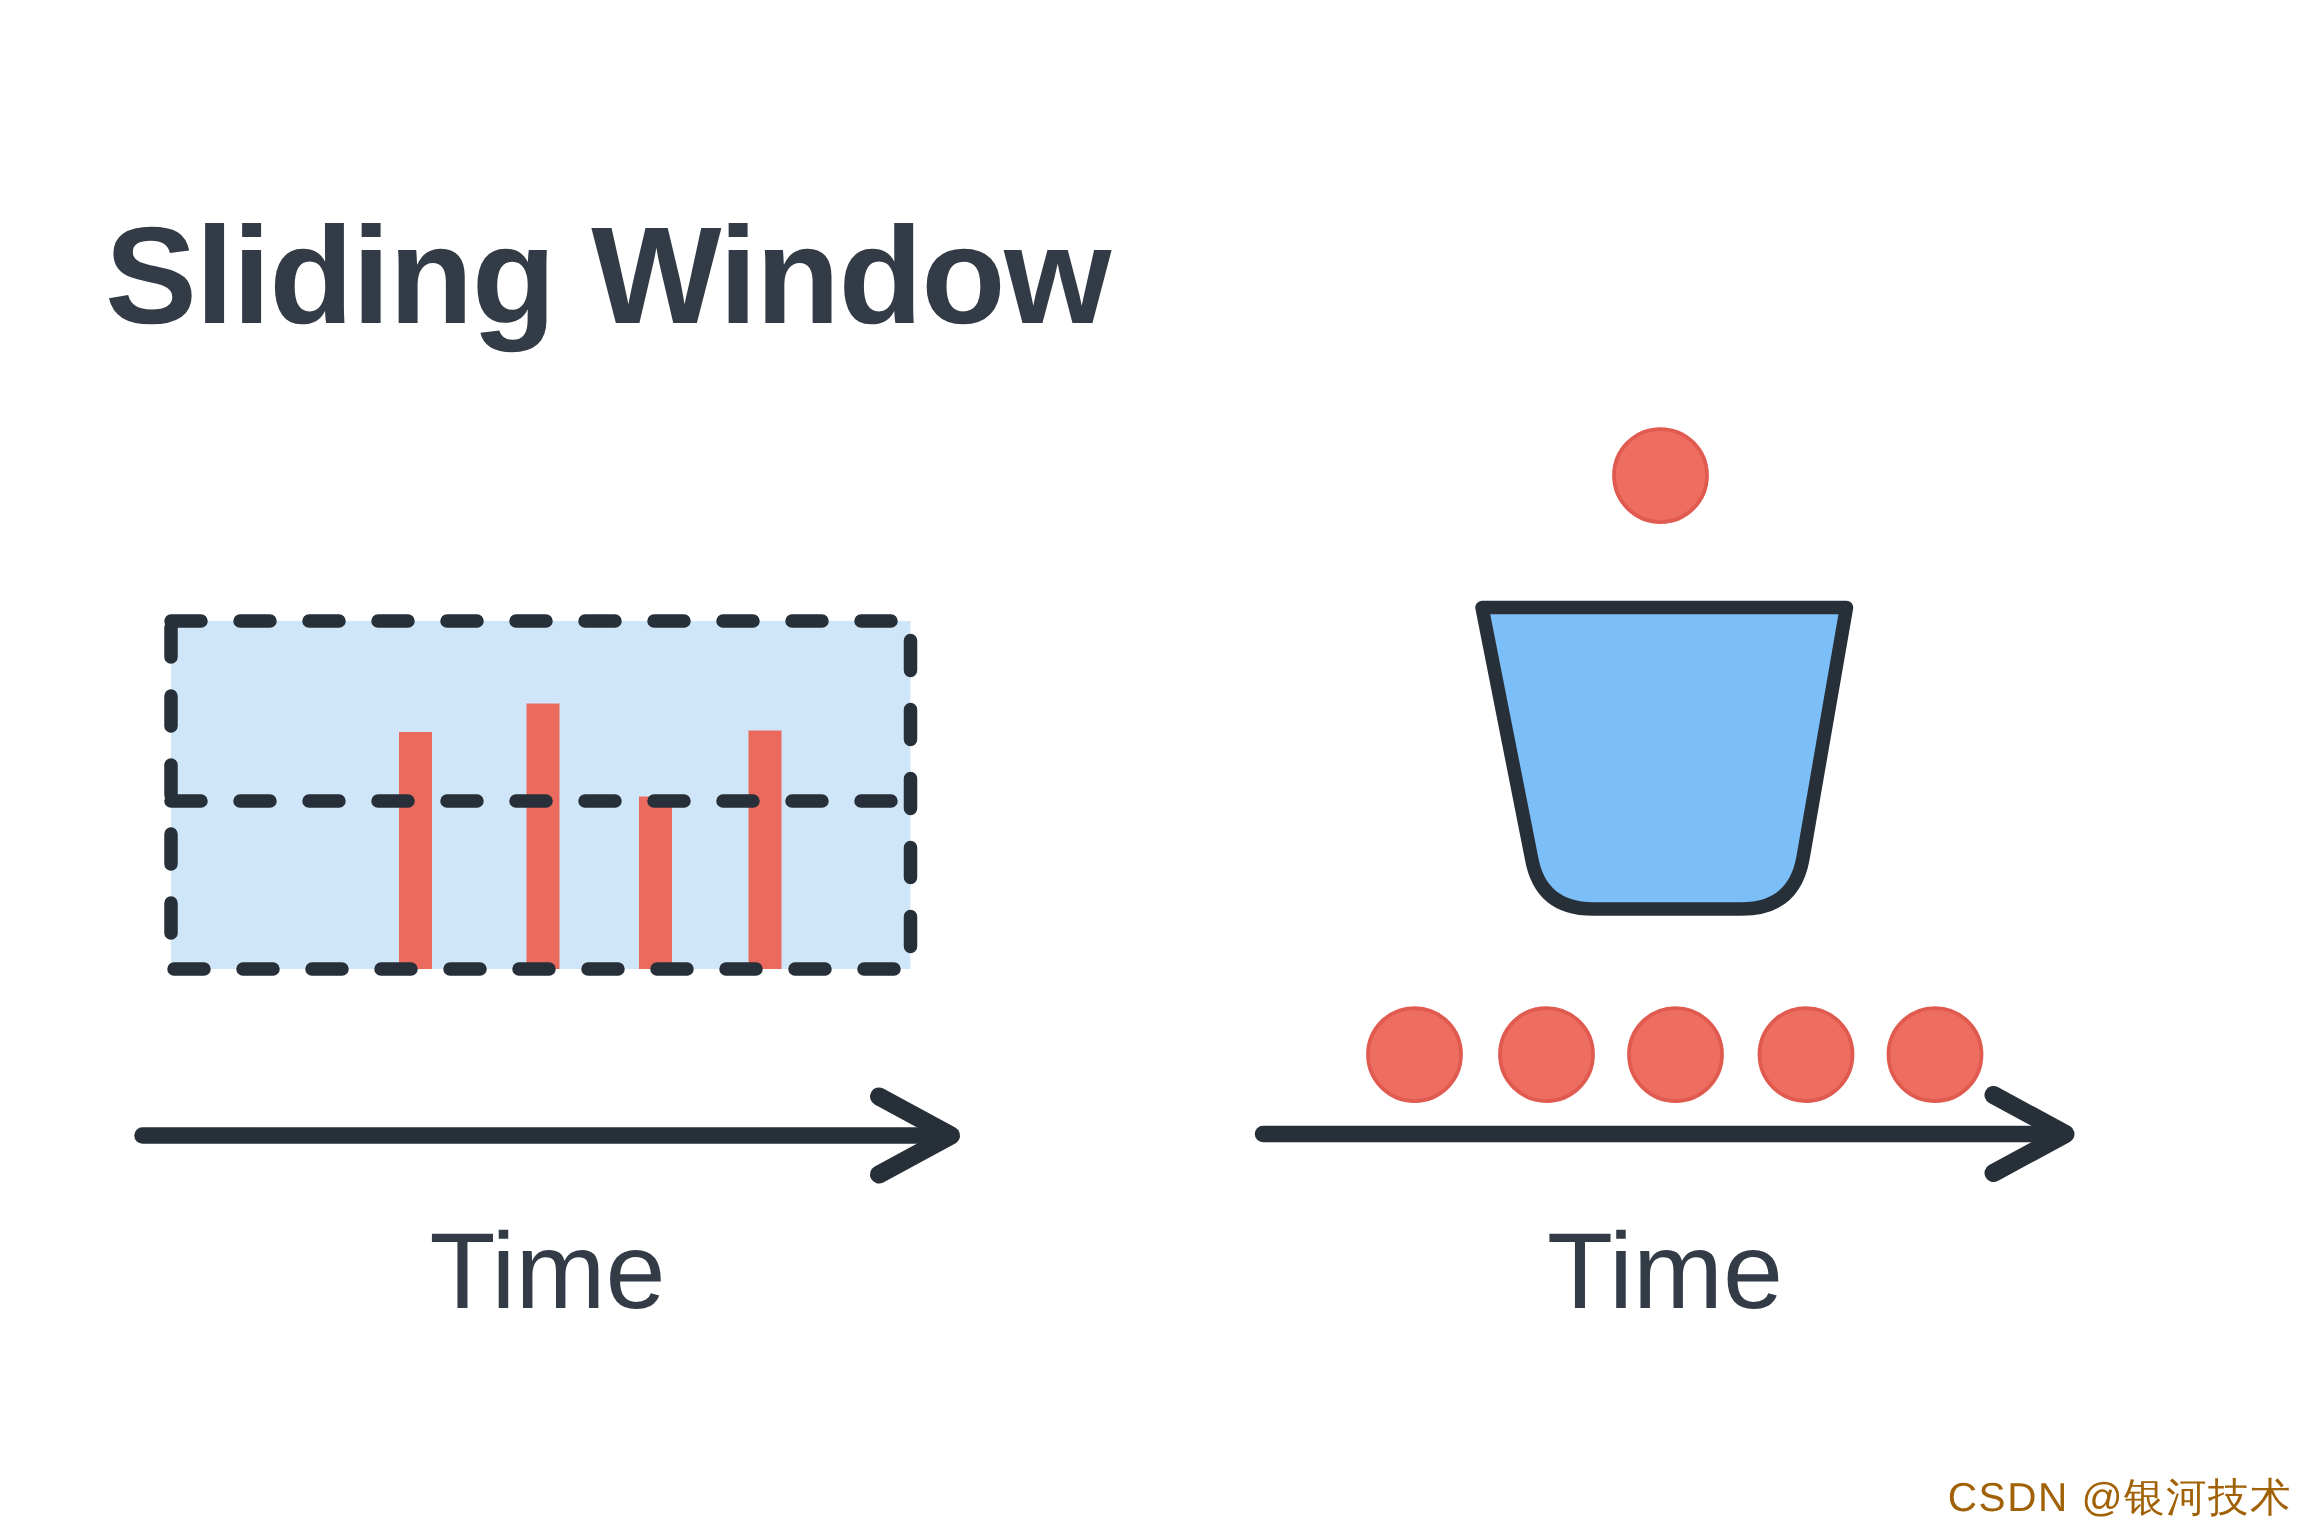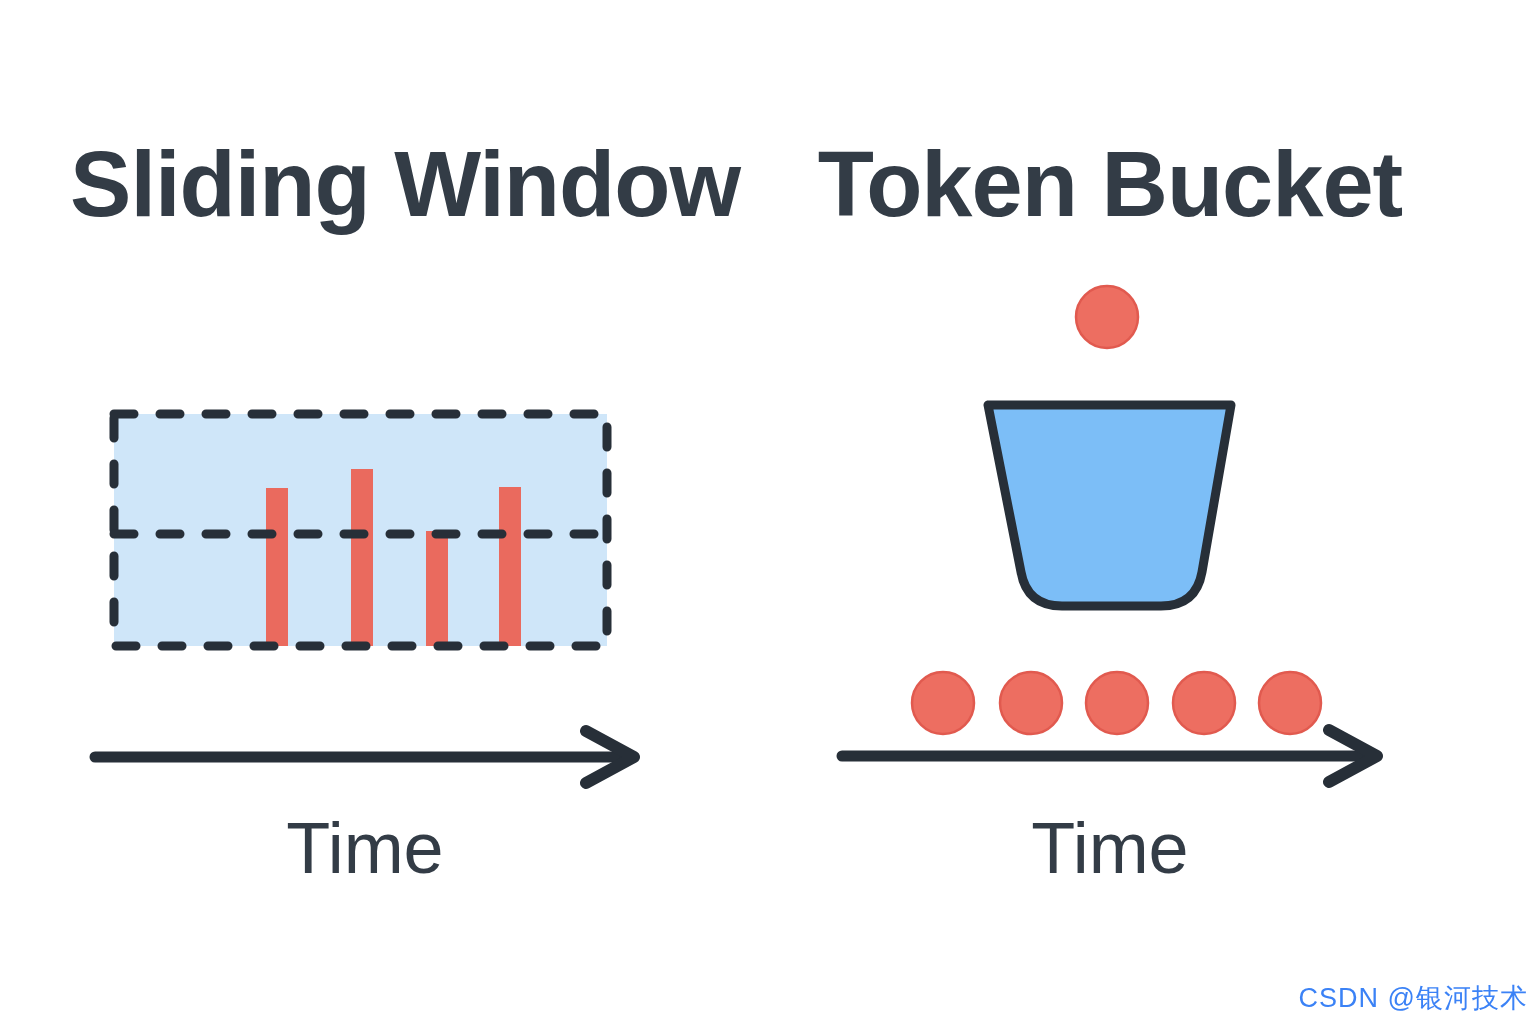--- a/index.html
+++ b/index.html
@@ -45,21 +45,21 @@
   }
   .time-label.left  { left: 365px; }
   .time-label.right { left: 1110px; }
   .watermark {
     position: absolute;
     top: 980px;
     right: 8px;
     font-size: 27px;
     font-weight: 400;
     letter-spacing: 1px;
-    color: #3b82f6;
+    color: #a16207;
     text-shadow: 1px 1px 1px #ffffff;
     white-space: nowrap;
   }
 </style>
 </head>
 <body>
 
 <div class="canvas">
 
   <svg class="diagram" id="diagram" width="1536" height="1024" viewBox="0 0 1536 1024">
@@ -78,21 +78,20 @@
       <circle cx="1031" cy="703" r="31" fill="#ed6e61" stroke="#e15a4f" stroke-width="2.5"></circle>
       <circle cx="1117" cy="703" r="31" fill="#ed6e61" stroke="#e15a4f" stroke-width="2.5"></circle>
       <circle cx="1204" cy="703" r="31" fill="#ed6e61" stroke="#e15a4f" stroke-width="2.5"></circle>
       <circle cx="1290" cy="703" r="31" fill="#ed6e61" stroke="#e15a4f" stroke-width="2.5"></circle>
       <line x1="842" y1="756" x2="1367" y2="756" stroke="#272f38" stroke-width="11" stroke-linecap="round"></line>
       <polyline points="1329,730 1377,756 1329,782" fill="none" stroke="#272f38" stroke-width="12" stroke-linecap="round" stroke-linejoin="round"></polyline>
     </svg>
 
   <div class="panel-title left">Sliding Window</div>
 
-  <div class="panel-title right">Token Bucket</div>
 
   <div class="time-label left">Time</div>
 
   <div class="time-label right">Time</div>
 
   <div class="watermark">CSDN @银河技术</div>
 
 </div>
 
 </body></html>

